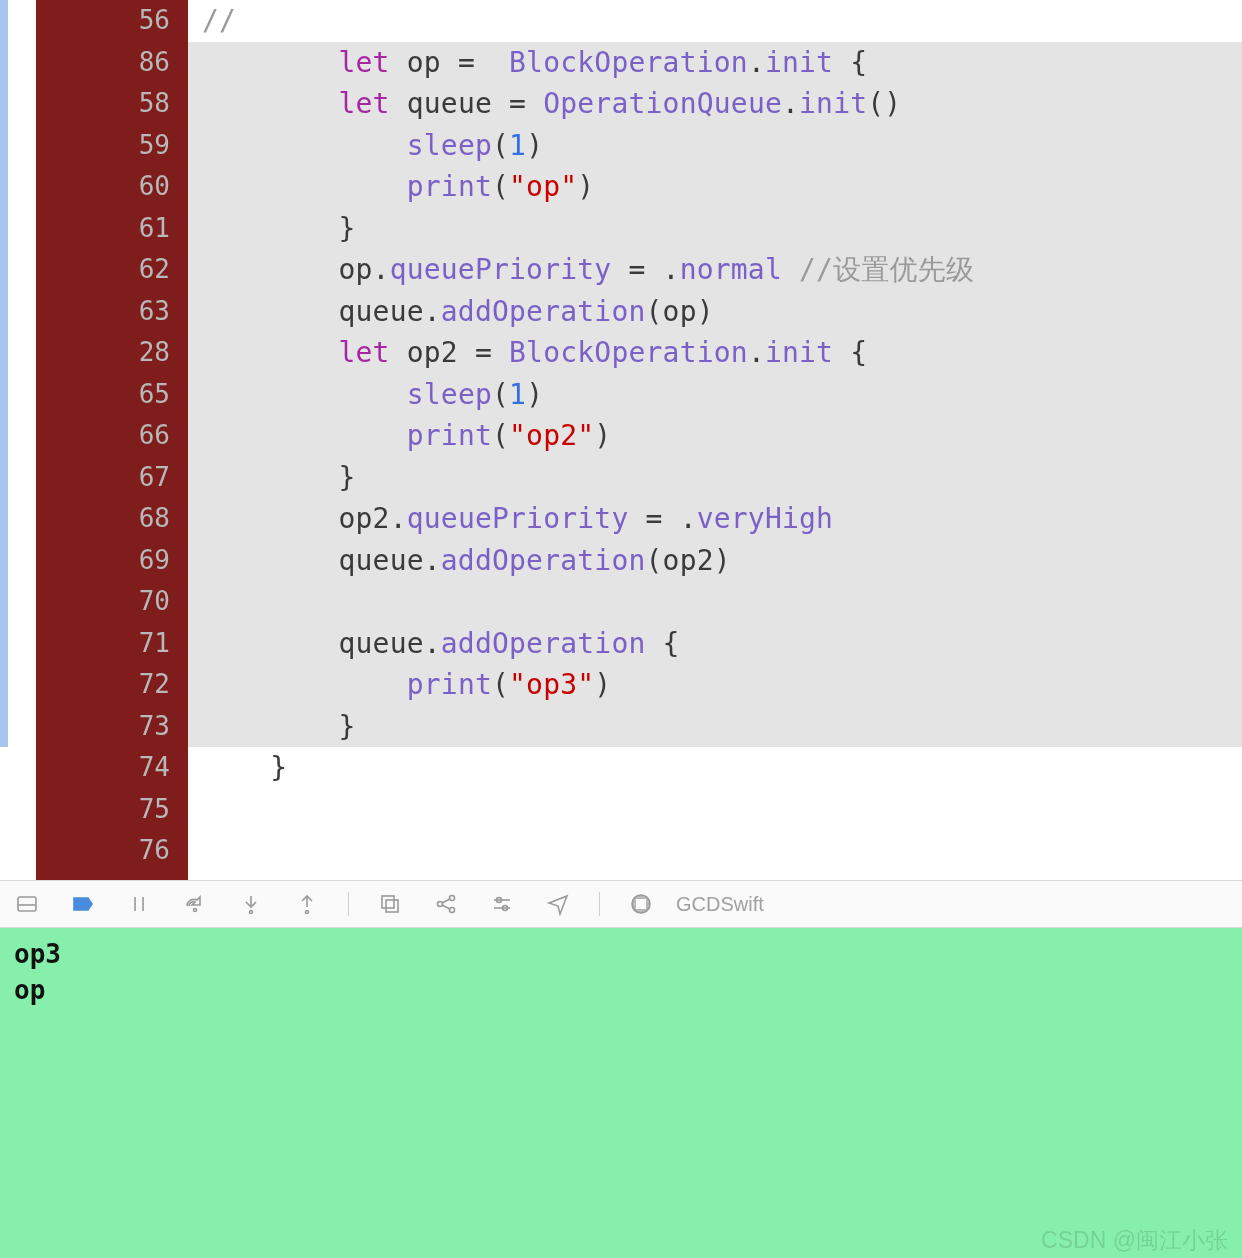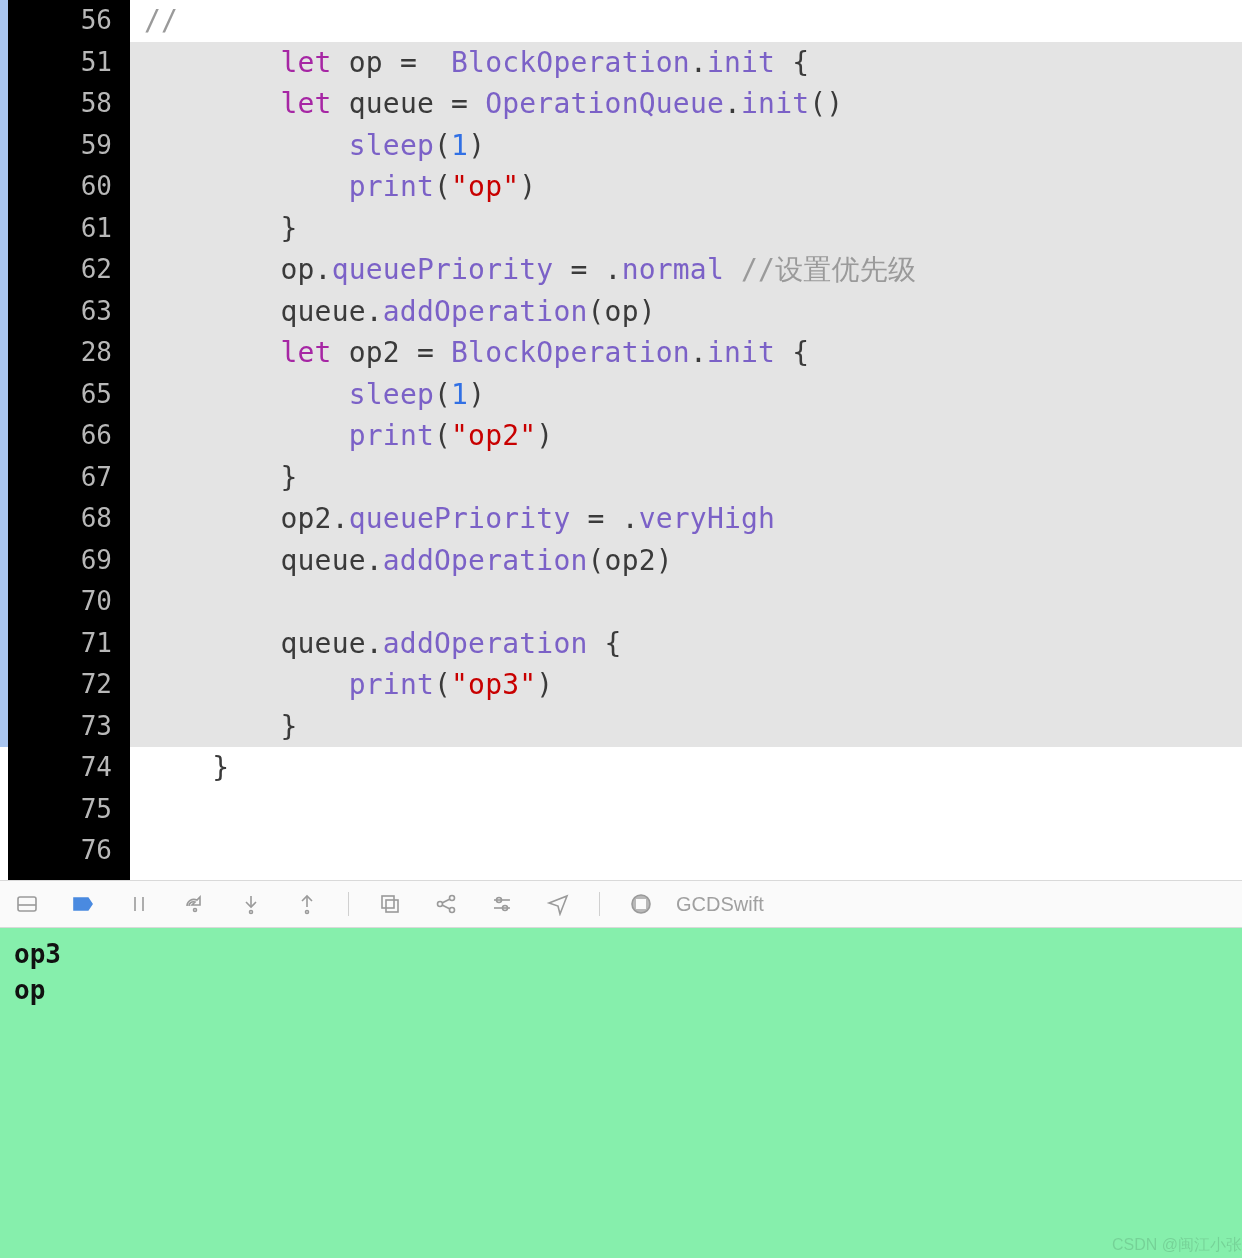--- a/index.html
+++ b/index.html
@@ -16,24 +16,25 @@
     display: flex;
     height: 880px;
     overflow: hidden;
   }
   .blue-strip {
     width: 8px;
     background: #a9c5ef;
     flex-shrink: 0;
   }
   .gutter {
-    width: 122px;
+    width: 152px;
     flex-shrink: 0;
-    background: #000000;
+    background: #7f1d1d;
     border-right: 0 solid transparent;
+    margin-left: 28px;
   }
   .gutter .ln {
     height: 41.5px;
     line-height: 41.5px;
     text-align: right;
     padding-right: 18px;
     color: #b8b8b8;
     font-size: 26px;
   }
   .code {
@@ -102,36 +103,36 @@
     padding: 8px 14px 4px 14px;
     color: #111;
     background: #86efac;
     height: 334px;
     position: relative;
   }
   .console .line { line-height: 36px; }
 
   .watermark {
     position: absolute;
-    right: 0;
+    right: 14px;
     bottom: 6px;
     font-family: -apple-system, "Helvetica Neue", Arial, sans-serif;
-    font-size: 16px;
+    font-size: 23px;
     color: rgba(0,0,0,0.12);
     font-weight: 400;
   }
 </style>
 </head>
 <body>
 
 <div class="editor-area">
   <div class="blue-strip" style="height: 747px; align-self: flex-start;"></div>
   <div class="gutter" id="gutter">
       <div class="ln">56</div>
-      <div class="ln">51</div>
+      <div class="ln">86</div>
       <div class="ln">58</div>
       <div class="ln">59</div>
       <div class="ln">60</div>
       <div class="ln">61</div>
       <div class="ln">62</div>
       <div class="ln">63</div>
       <div class="ln">28</div>
       <div class="ln">65</div>
       <div class="ln">66</div>
       <div class="ln">67</div>

